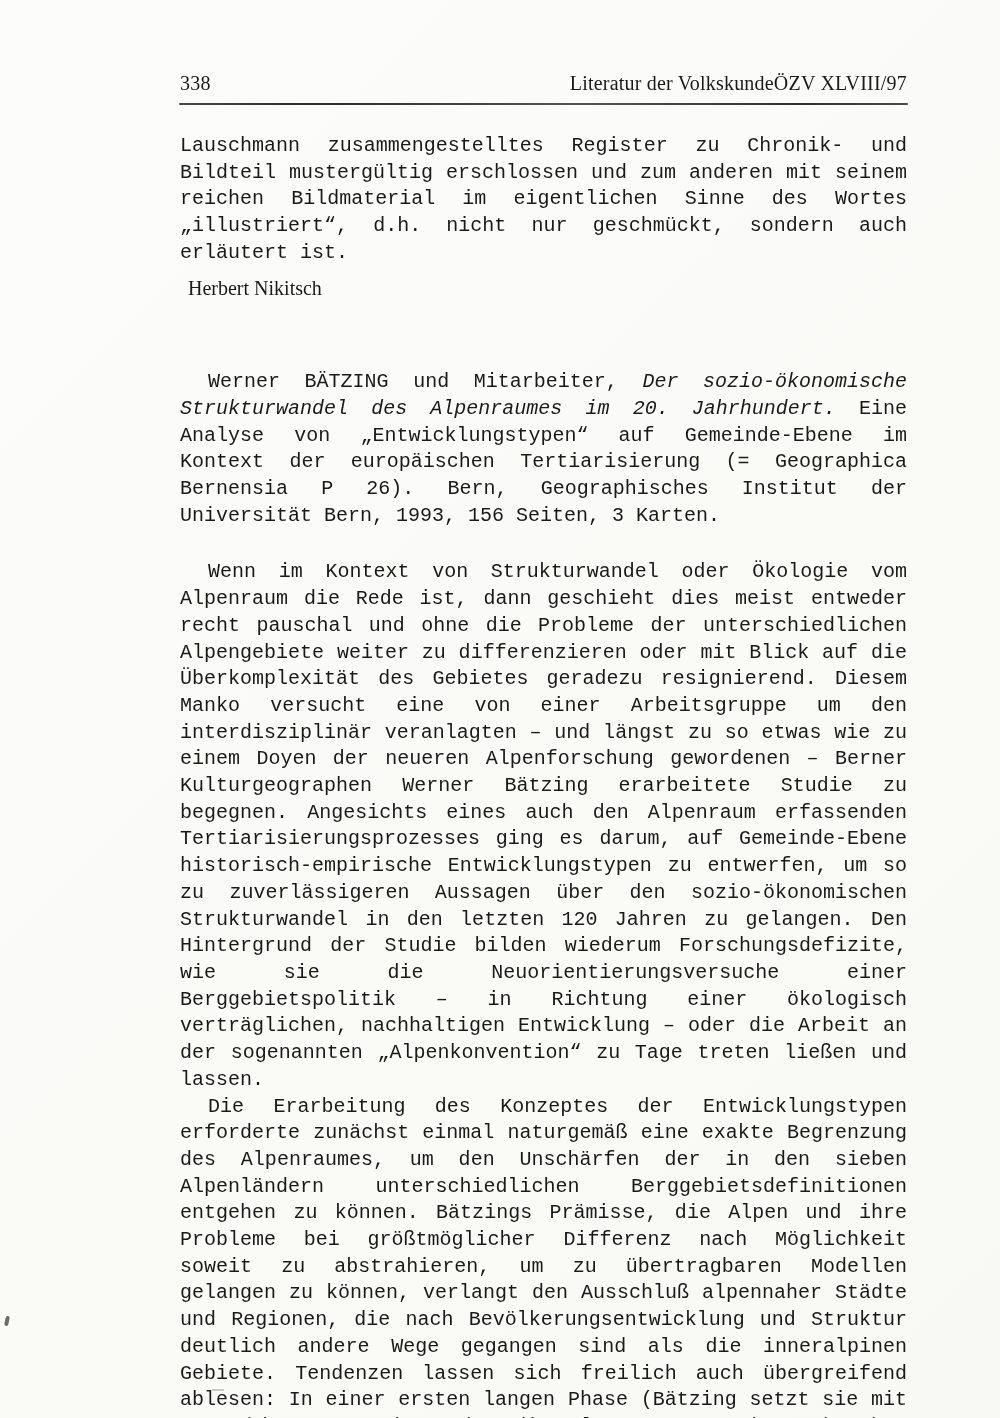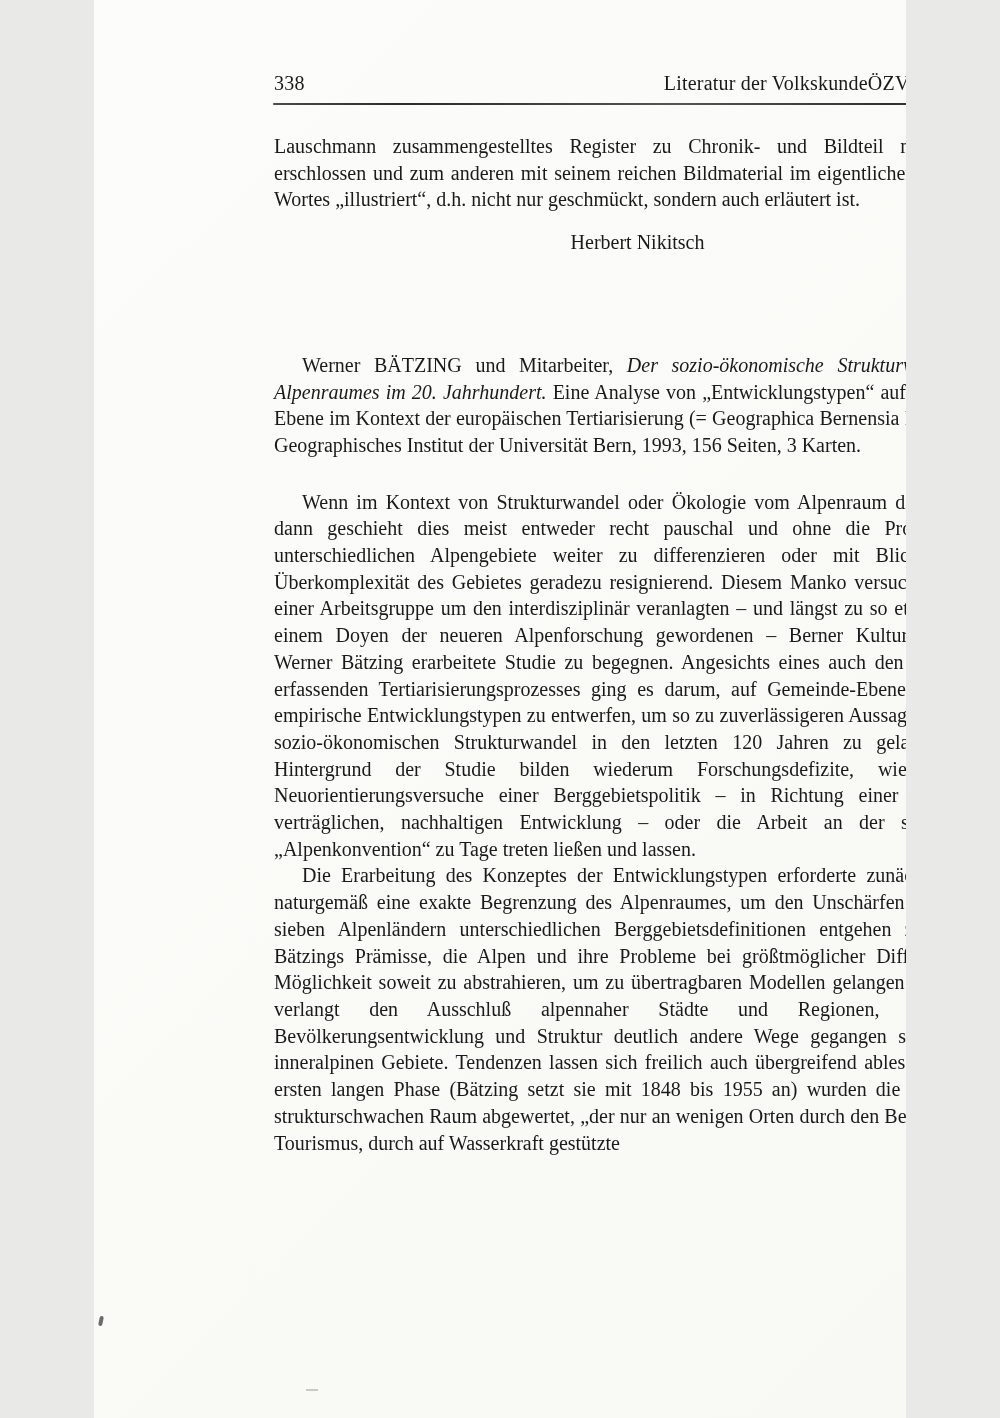--- a/index.html
+++ b/index.html
@@ -1,21 +1,21 @@
 <!DOCTYPE html>
 <html lang="de"><head>
 <meta charset="utf-8">
 <style>
   * { box-sizing: border-box; }
   html, body { margin: 0; padding: 0; }
   body { background: #e9e9e7; }
 
   .scan-page {
     position: relative;
-    width: 812px;
+    width: 1000px;
     height: 1418px;
     margin: 0 auto;
     background: linear-gradient(135deg, #fcfcfa 0%, #fafaf7 55%, #f8f8f5 100%);
     font-family: "Liberation Serif", "DejaVu Serif", serif;
     color: #1a1a1a;
     overflow: hidden;
   }
 
   .page-header {
     position: absolute;
@@ -47,27 +47,27 @@
     left: 180px;
     top: 133px;
     width: 727px;
     font-size: 20px;
     line-height: 26.7px;
     text-align: justify;
     hyphens: auto;
     -webkit-hyphens: auto;
   }
 
-  .para { margin: 0; padding: 0; }
+  .para { margin: 0; padding: 0; font-family: Liberation Mono, monospace; }
   .para.indent { text-indent: 28px; }
 
-  .signature { margin: 16px; text-align: center; }
+  .signature { margin: 8px; text-align: left; }
 
   .citation {
-    margin-top: 96px;
+    margin-top: 68px;
     margin-bottom: 30px;
     text-indent: 28px;
   }
   .citation em { font-style: italic; }
 
   .artifact { position: absolute; }
   .artifact-left {
     left: 5px; top: 1316px;
     width: 4px; height: 10px;
     background: #6b6b6b;

